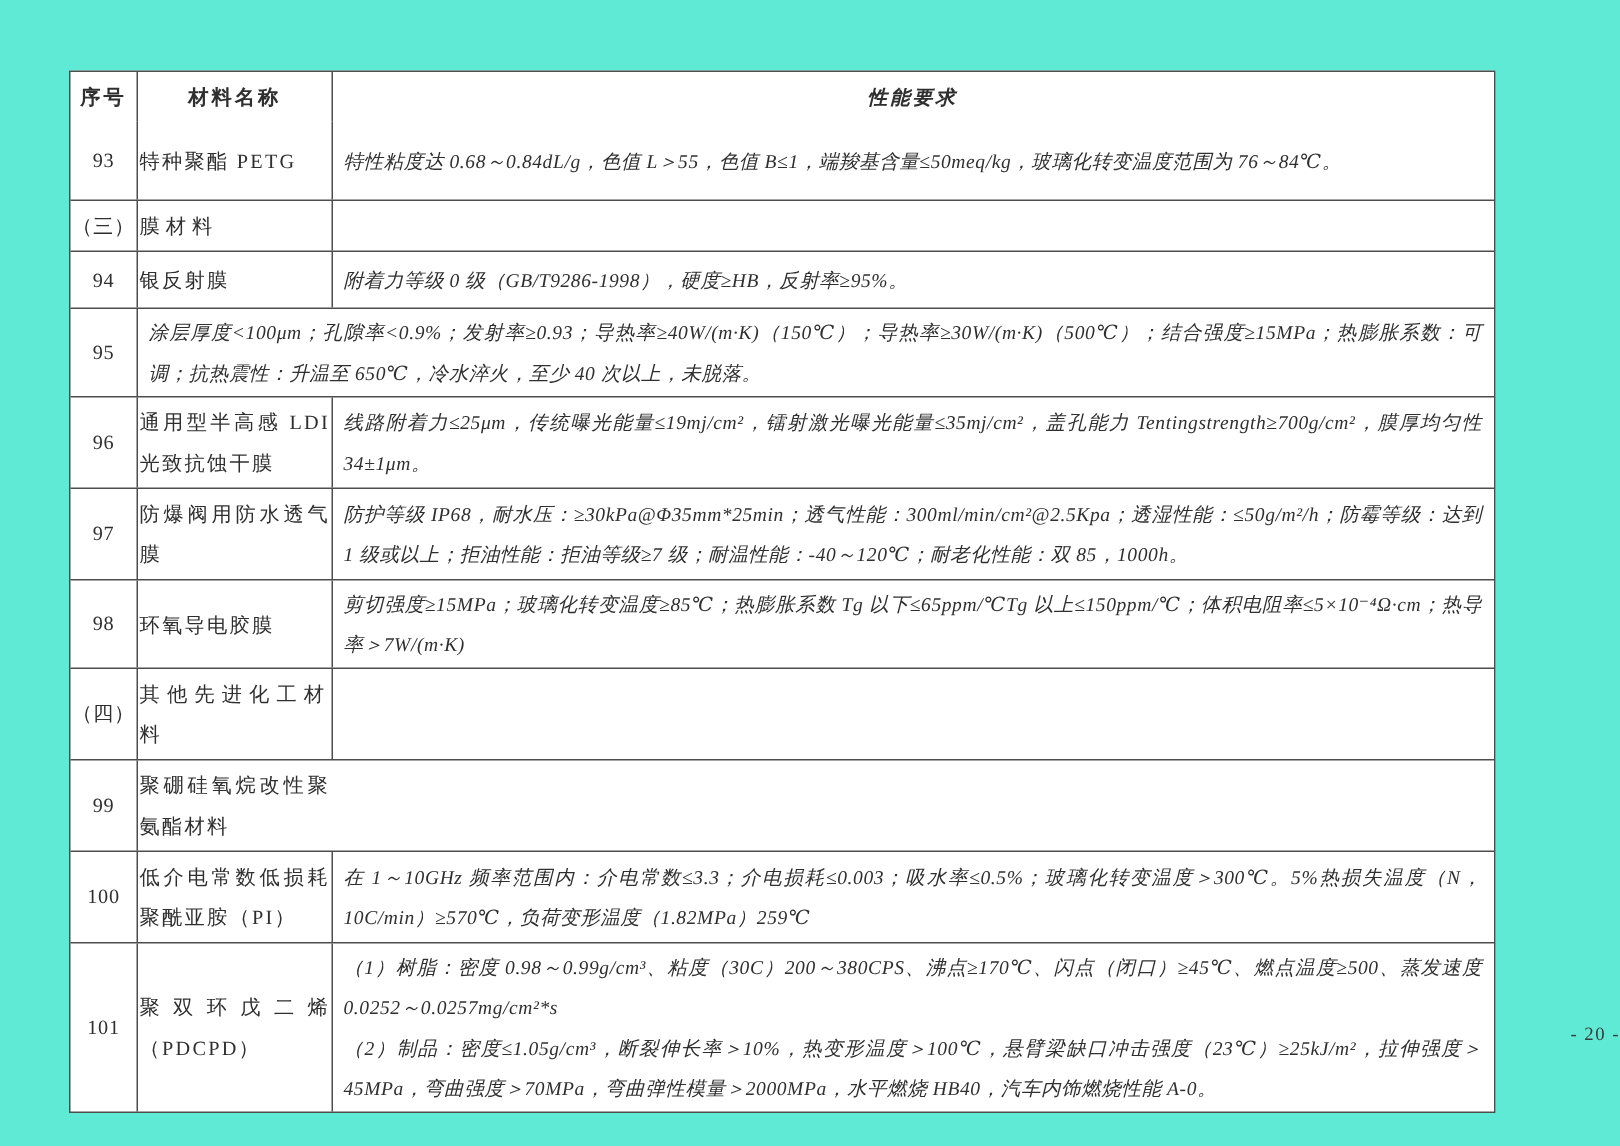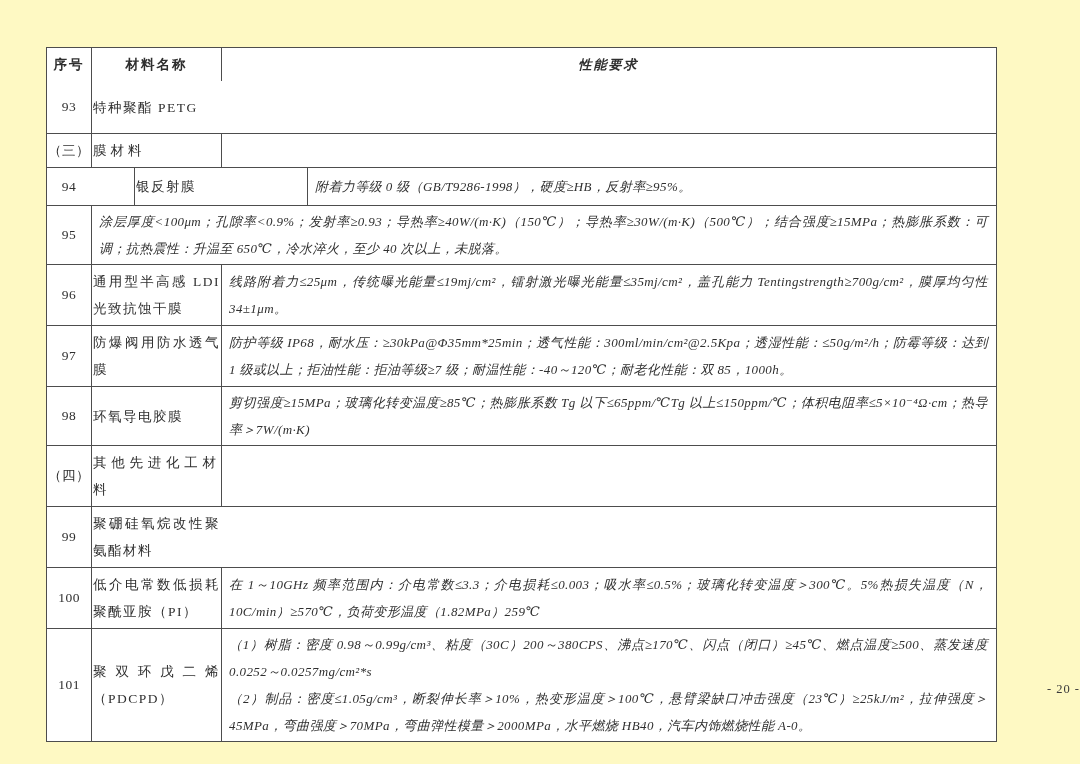--- a/index.html
+++ b/index.html
@@ -1,21 +1,21 @@
 <!DOCTYPE html>
 <html><head>
 <meta charset="utf-8">
 <style>
   * { margin: 0; padding: 0; box-sizing: border-box; }
   html, body { background: #e9e9e9; }
   .page {
     position: relative;
     width: 1080px;
     height: 764px;
-    background: #fef9c3;
+    background: #5eead4;
     font-family: "Liberation Serif", "DejaVu Serif", serif;
     color: #2f2f2f;
     overflow: hidden;
   }
   .doc-table {
     position: absolute;
     left: 46px;
     top: 47px;
     width: 951px;
     border: 1px solid #4d4d4d;
@@ -62,21 +62,21 @@
     font-style: italic;
   }
   .req-line { text-align: justify; }
   .header-row .c-index,
   .header-row .c-name { justify-content: center; font-weight: bold; letter-spacing: 2px; }
   .header-row { min-height: 28px; }
   .header-row .c-req { align-items: center; font-weight: bold; letter-spacing: 2px; }
   
   #table-body .t-row:nth-child(1)  { min-height: 52px; }
   #table-body .t-row:nth-child(2)  { min-height: 28px; }
-  #table-body .t-row:nth-child(3)  { min-height: 38px; gap: 43px; }
+  #table-body .t-row:nth-child(3)  { min-height: 38px; }
   #table-body .t-row:nth-child(4)  { min-height: 57px; }
   #table-body .t-row:nth-child(5)  { min-height: 56px; }
   #table-body .t-row:nth-child(6)  { min-height: 56px; }
   #table-body .t-row:nth-child(7)  { min-height: 58px; }
   #table-body .t-row:nth-child(8)  { min-height: 28px; }
   #table-body .t-row:nth-child(9)  { min-height: 57px; }
   #table-body .t-row:nth-child(10) { min-height: 57px; }
   #table-body .t-row:nth-child(11) { min-height: 113px; }
   .section-row .c-name { letter-spacing: 4px; }
   .page-number {
@@ -98,20 +98,23 @@
   <div class="doc-table">
     <div class="t-row header-row">
       <div class="c-index">序号</div>
       <div class="c-name">材料名称</div>
       <div class="c-req">性能要求</div>
     </div>
     <div id="table-body">
         <div class="t-row">
     <div class="c-index">93</div>
     <div class="c-name">特种聚酯 PETG</div>
+    <div class="c-req">
+            <div class="req-line">特性粘度达 0.68～0.84dL/g，色值 L＞55，色值 B≤1，端羧基含量≤50meq/kg，玻璃化转变温度范围为 76～84℃。</div>
+          </div>
   </div>
         <div class="t-row section-row">
     <div class="c-index">（三）</div>
     <div class="c-name">膜材料</div>
     <div class="c-req"></div>
   </div>
         <div class="t-row">
     <div class="c-index">94</div>
     <div class="c-name">银反射膜</div>
     <div class="c-req">

